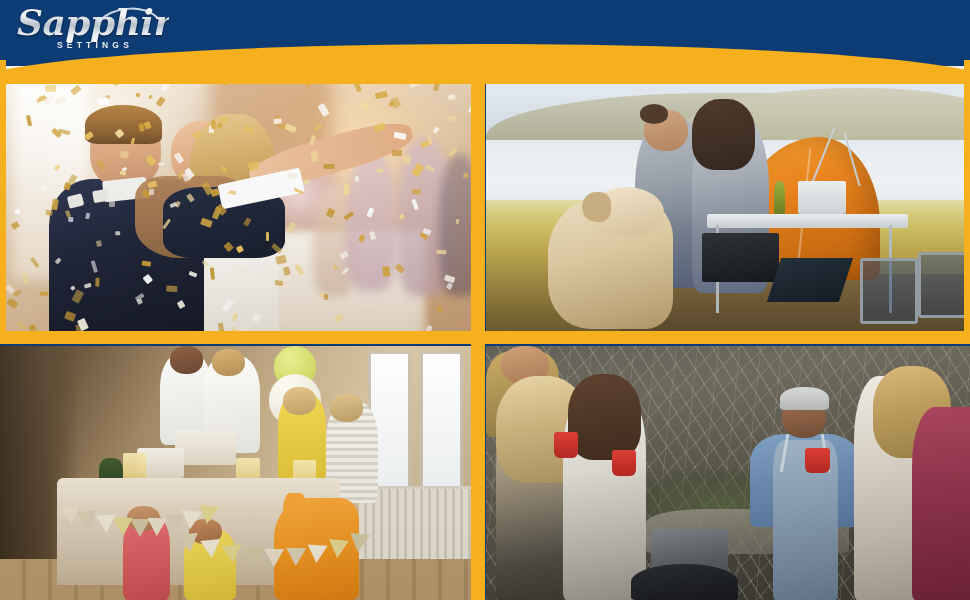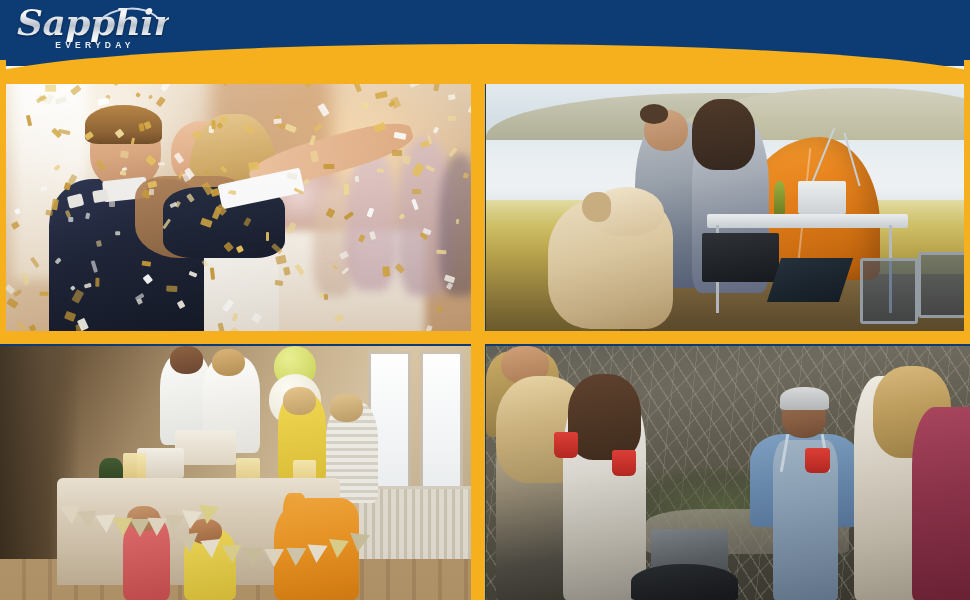--- a/index.html
+++ b/index.html
@@ -629,21 +629,21 @@
 </style>
 </head>
 <body>
 
 <div class="banner">
 
 
   <div class="logo">
     <div class="logo-script">Sapphire</div>
     <div class="logo-swoosh"></div>
-    <div class="logo-sub">EVERYDAY</div>
+    <div class="logo-sub">SETTINGS</div>
   </div>
 
   <div class="gold-arch"></div>
   <div class="gold-mid-bar"></div>
   <div class="gold-vert-top"></div>
   <div class="gold-vert-bot"></div>
   <div class="gold-edge-left-top"></div>
   <div class="gold-edge-right-top"></div>
 
   <div class="grid">

